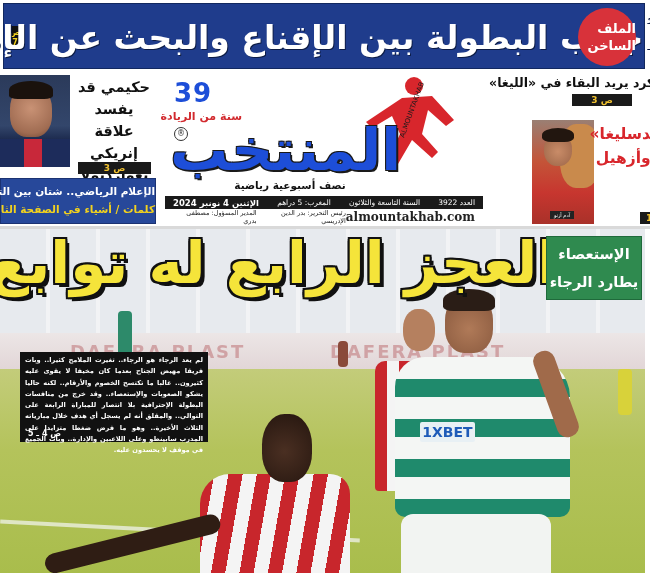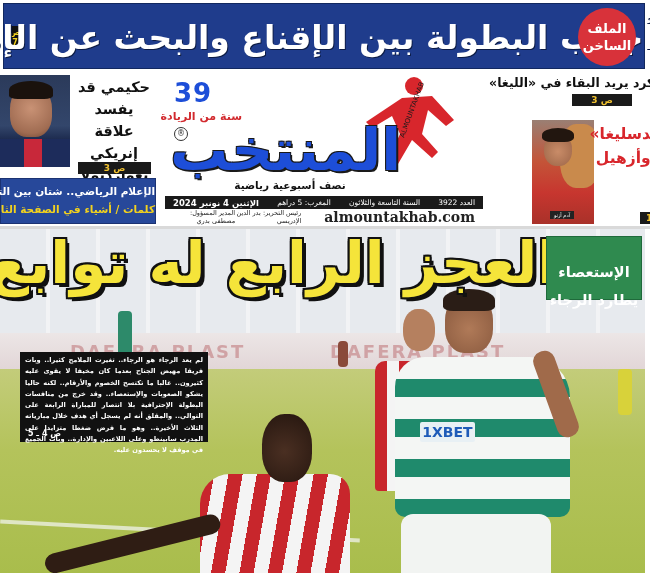--- a/index.html
+++ b/index.html
@@ -18,21 +18,21 @@
   .banner-title {
     position: absolute; left: 30px; right: 90px; top: 4px; height: 58px;
     display: flex; align-items: center; justify-content: center;
     color: #fff; font-family: "DejaVu Sans", sans-serif; font-weight: bold;
     font-size: 33px; direction: rtl; letter-spacing: -1px; white-space: nowrap;
     text-shadow: 1px 1px 0 #0d1c44;
   }
   .hot-file-badge {
     position: absolute; right: 8px; top: 4px; width: 58px; height: 58px;
     border-radius: 50%; background: #d8323a;
-    display: flex; flex-direction: column; align-items: center; justify-content: center;
+    display: flex; flex-direction: column; align-items: flex-start; justify-content: center;
     color: #fff; font-weight: bold; font-size: 13px; line-height: 17px; direction: rtl;
   }
   .page-tag-yellow {
     position: absolute; left: 4px; top: 22px; width: 14px; height: 24px;
     background: #111; color: #f3d21e; font-size: 8px; font-weight: bold;
     display: flex; flex-direction: column; align-items: center; justify-content: center; line-height: 10px;
   }
 
   
   .mast-row { position: absolute; left: 0; top: 72px; width: 650px; height: 156px; background: #fff; }
@@ -106,21 +106,21 @@
     display: flex; flex-direction: row-reverse; justify-content: space-between; align-items: center;
     padding: 0 8px; color: #fff; font-size: 7.5px; direction: rtl;
   }
   .info-bar span { white-space: nowrap; }
   .info-bar .date { font-weight: bold; font-size: 8.5px; }
   .credits-row {
     position: absolute; left: 3px; top: 139px; width: 318px; height: 12px;
     display: flex; flex-direction: row-reverse; justify-content: space-between; align-items: center;
     padding: 0 8px; font-size: 6.5px; color: #222; direction: rtl;
   }
-  .credits-row .site { direction: ltr; font-size: 14px; font-weight: bold; font-family: "DejaVu Serif", serif; margin-left: 23px; }
+  .credits-row .site { direction: ltr; font-size: 12px; font-weight: bold; font-family: "DejaVu Serif", serif; }
 
   
   .right-story { position: absolute; left: 486px; top: 0; width: 164px; height: 156px; margin-left: 46px; }
   .naif-head {
     position: absolute; left: 0; top: 3px; width: 160px; text-align: center;
     font-weight: bold; font-size: 12.5px; color: #111; direction: rtl; white-space: nowrap; letter-spacing: -0.5px;
   }
   .right-story .tag-naif { left: 40px; top: 22px; width: 60px; height: 12px; line-height: 12px; }
   .azno-photo {
     position: absolute; left: 0; top: 48px; width: 62px; height: 104px;
@@ -197,21 +197,21 @@
   
   .main-headline {
     position: absolute; left: 8px; top: 230px; width: 530px; height: 66px;
     display: flex; align-items: center; justify-content: center;
     color: #f5e43a; font-weight: bold; font-size: 58px; direction: rtl; letter-spacing: -2px; white-space: nowrap;
     text-shadow: 2px 0 0 #111, -2px 0 0 #111, 0 2px 0 #111, 0 -2px 0 #111, 2px 2px 0 #111, -2px -2px 0 #111, 2px -2px 0 #111, -2px 2px 0 #111, 4px 4px 0 #111;
   }
   .green-tag {
     position: absolute; left: 546px; top: 236px; width: 96px; height: 64px; background: #2f8a4f;
     border: 1px solid #1f6a3b; color: #fff; font-weight: bold; font-size: 14.5px; line-height: 28px;
-    text-align: center; direction: rtl; padding-top: 21px; white-space: nowrap;
+    text-align: center; direction: rtl; padding-top: 3px; white-space: nowrap;
   }
 
   
   .story-box {
     position: absolute; left: 20px; top: 352px; width: 188px; height: 90px; background: #111;
     color: #fff; font-size: 6.6px; line-height: 11.3px; direction: rtl; text-align: justify;
     padding: 3px 5px 2px 5px; font-weight: bold;
   }
   .story-box .pg { position: absolute; left: 8px; bottom: 3px; direction: rtl; font-size: 8px; color: #fff; }
 

